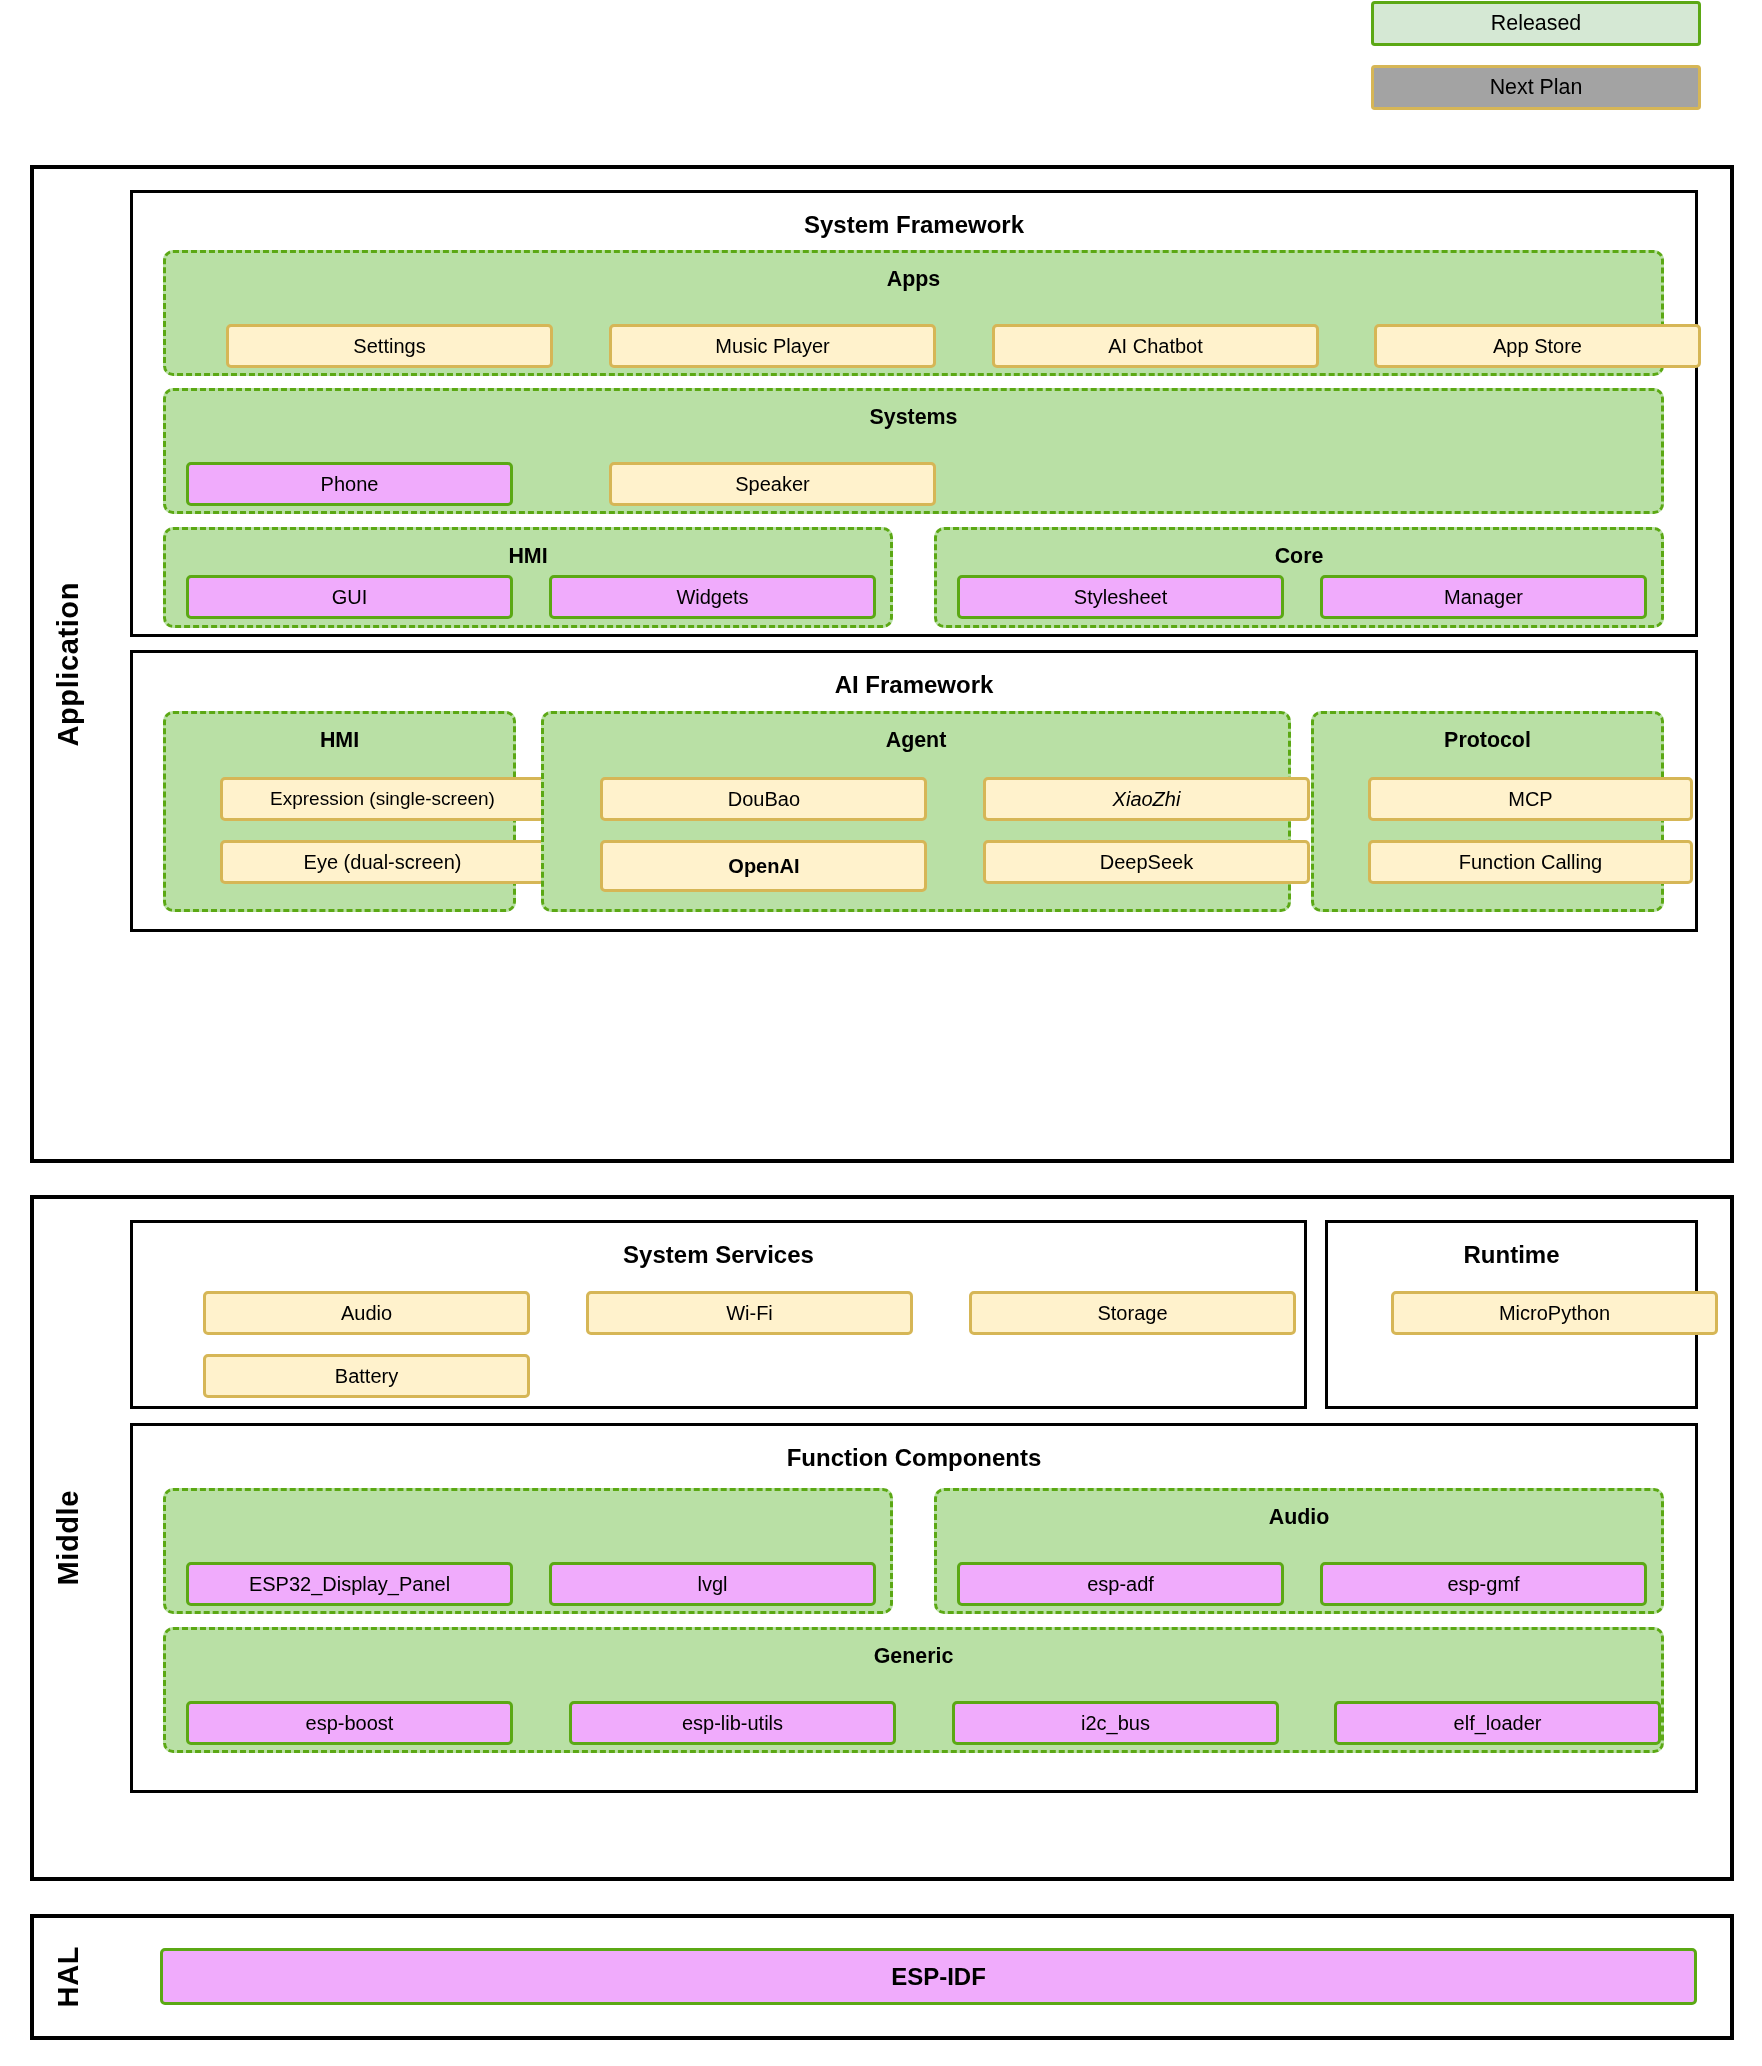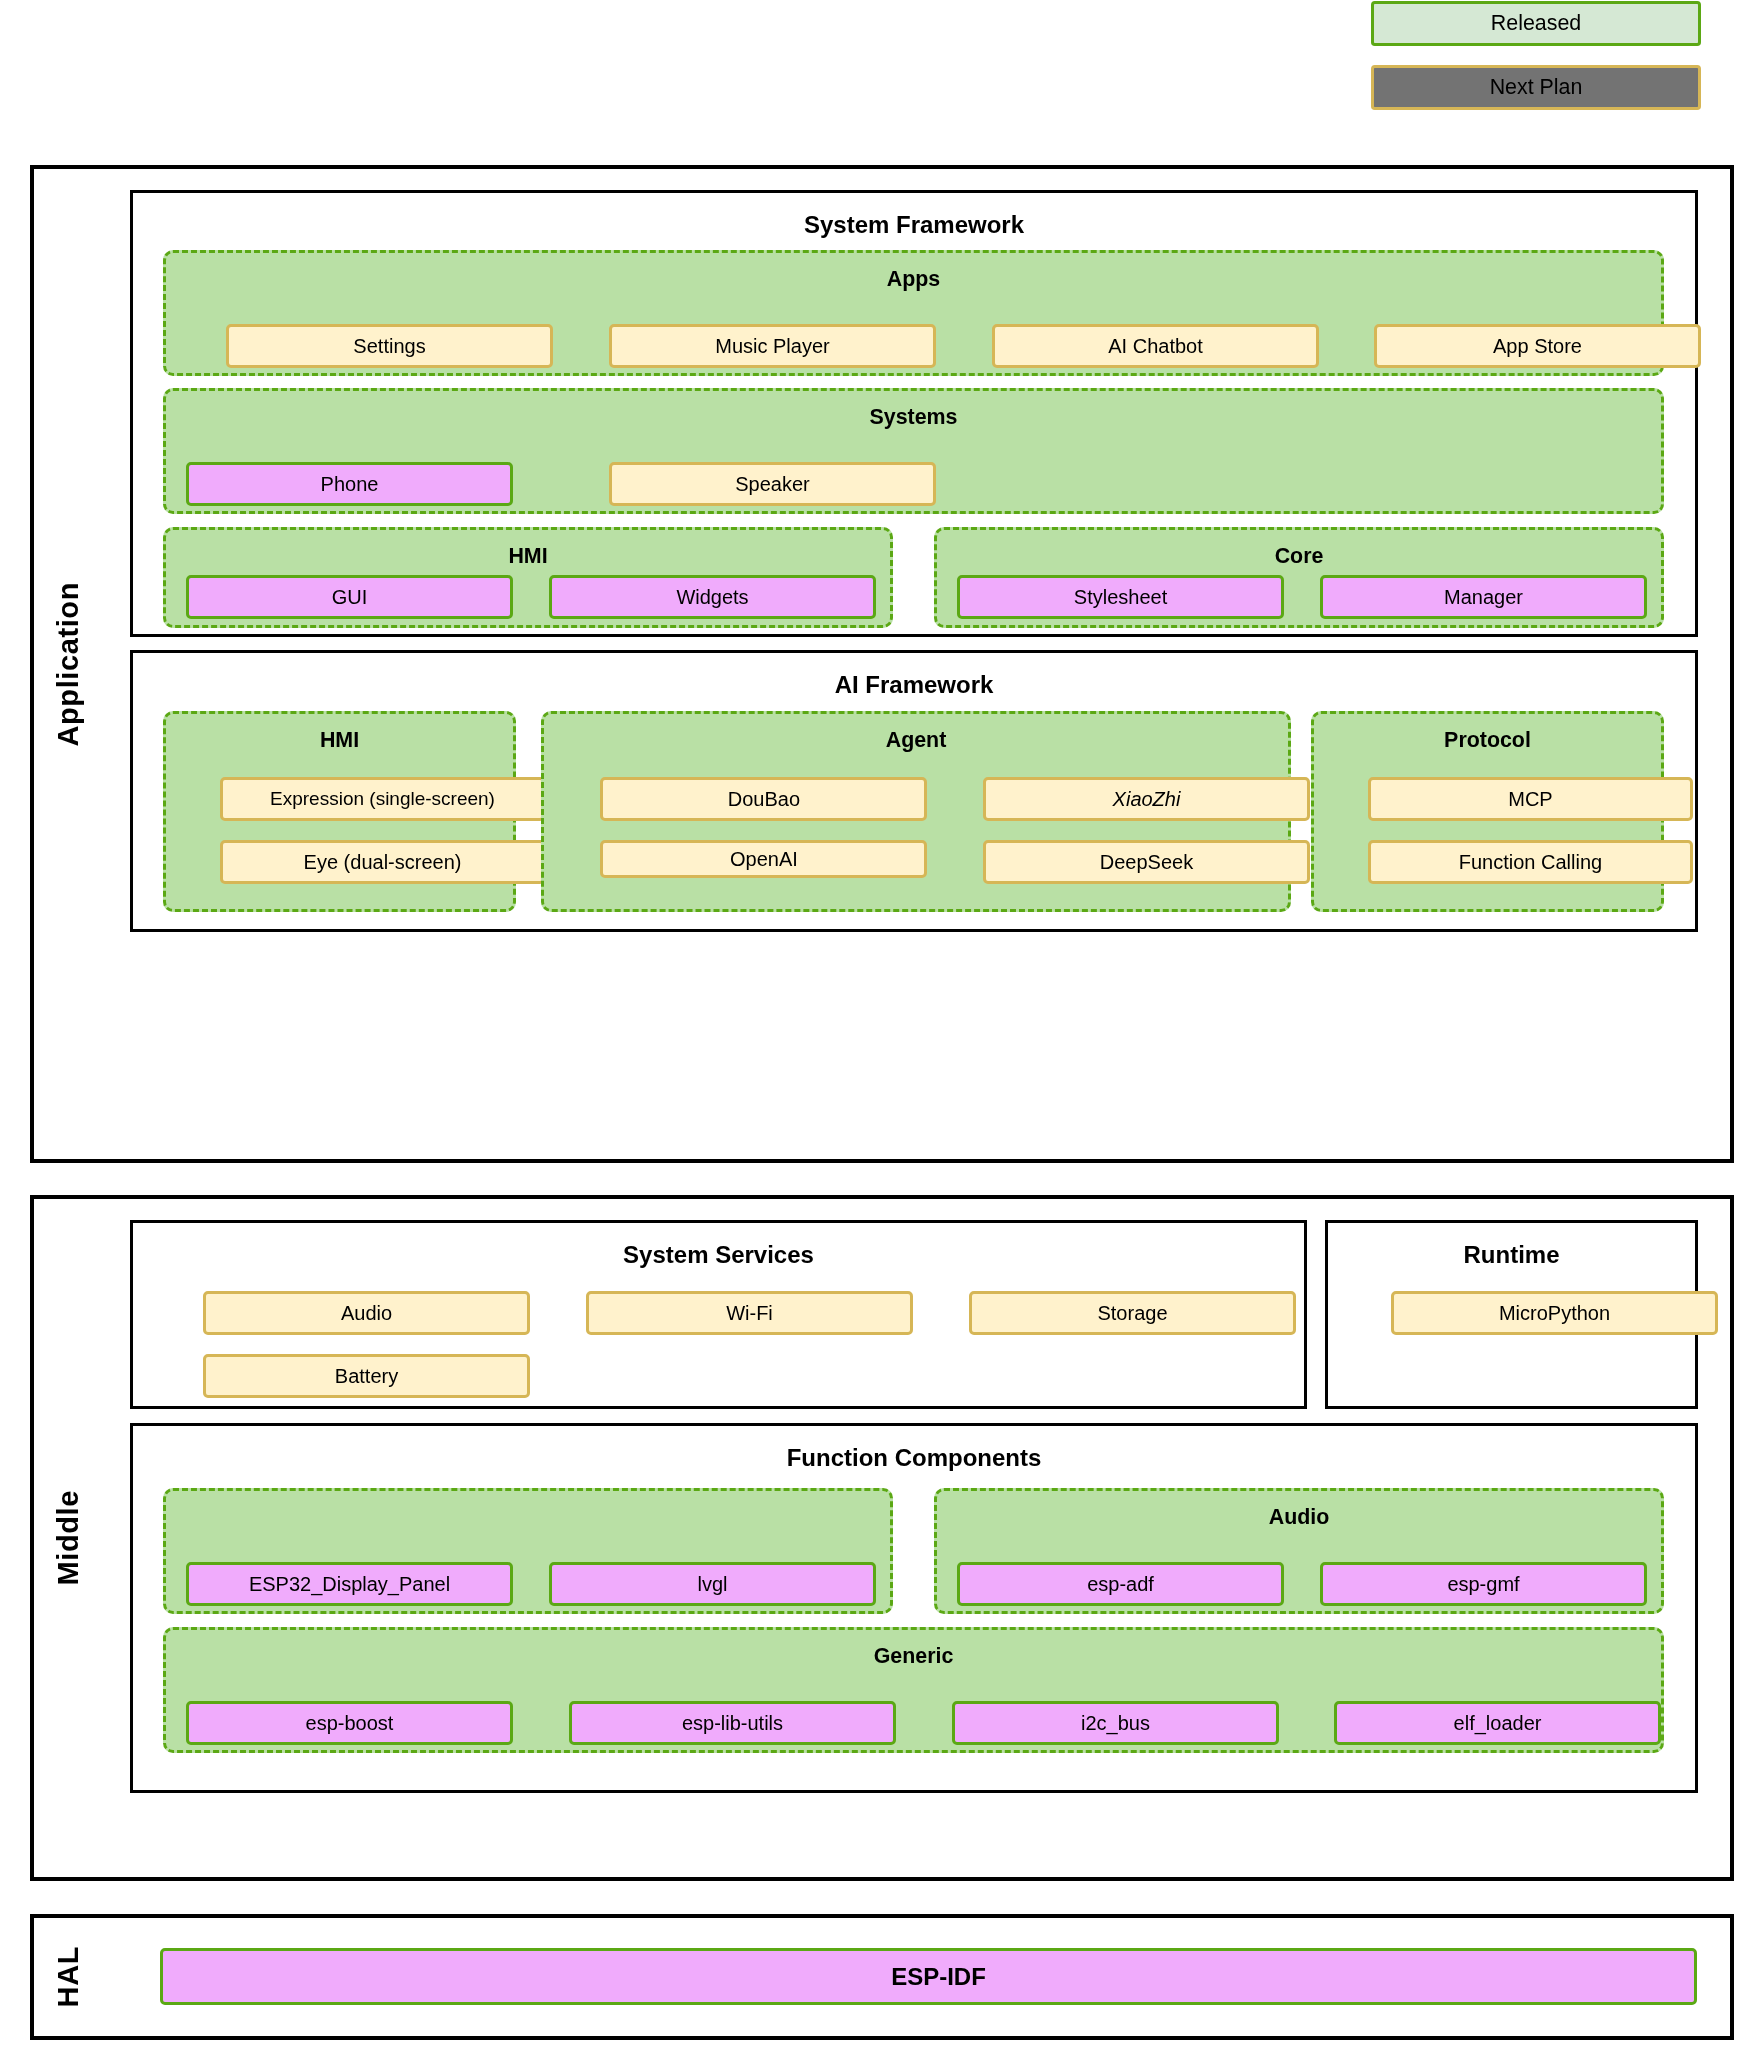--- a/index.html
+++ b/index.html
@@ -33,21 +33,21 @@
     align-items: center;
     justify-content: center;
     font-size: 21.4px;
     box-sizing: border-box;
   }
   .chip-released {
     background: #d5e8d4;
     border: 3.1px solid #5ba814;
   }
   .chip-next {
-    background: #737373;
+    background: #a3a3a3;
     border: 3.1px solid #d6b656;
   }
 
   
   .layer {
     position: absolute;
     border: 4.4px solid #000000;
     box-sizing: border-box;
     background: #ffffff;
   }
@@ -205,21 +205,21 @@
     </div>
 
     <div class="group" style="left:408px; top:58px; width:750px; height:201px;">
       <div class="group-title">Agent</div>
       <div class="leaf next" style="left:16.4px; top:63px; width:327px; height:44px;">
         <span>DouBao</span>
       </div>
       <div class="leaf next" style="left:399px; top:63px; width:327px; height:44px;font-style:italic;">
         <span>XiaoZhi</span>
       </div>
-      <div class="leaf next" style="left:16.4px; top:126px; width:327px; height:38px;">
+      <div class="leaf next" style="left:16.4px; top:126px; width:327px; height:52px;font-weight:bold;">
         <span>OpenAI</span>
       </div>
       <div class="leaf next" style="left:399px; top:126px; width:327px; height:44px;">
         <span>DeepSeek</span>
       </div>
     </div>
 
     <div class="group" style="left:1178px; top:58px; width:353px; height:201px;">
       <div class="group-title">Protocol</div>
       <div class="leaf next" style="left:14px; top:63px; width:325px; height:44px;">

